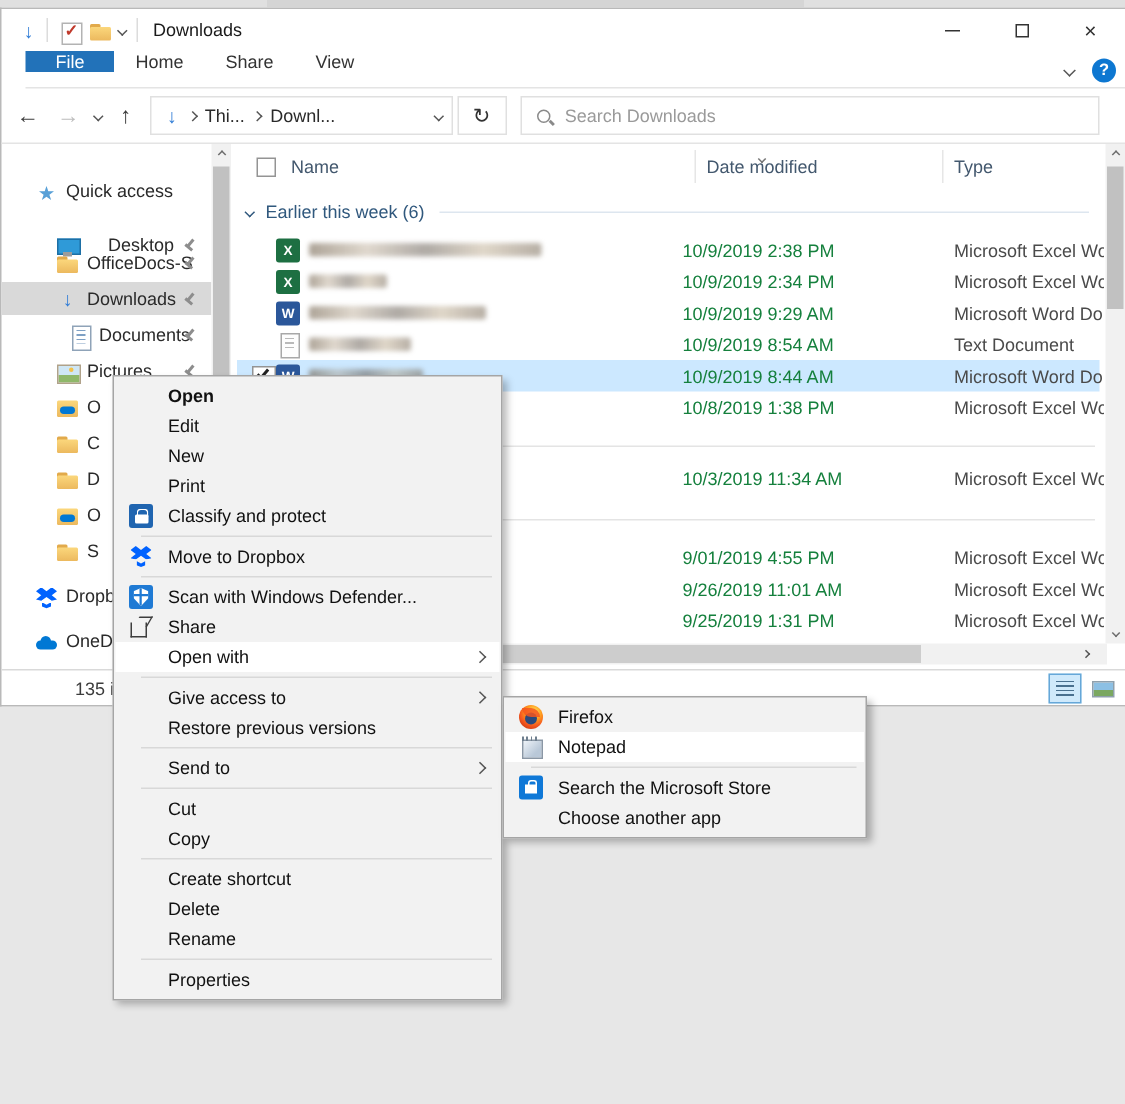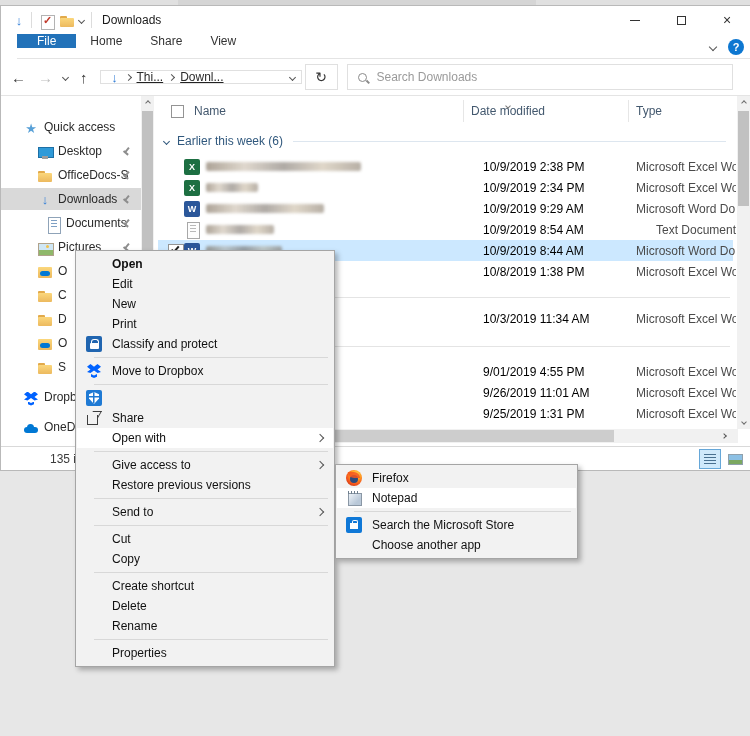--- a/index.html
+++ b/index.html
@@ -37,21 +37,21 @@
   .chev.right { transform:rotate(-45deg); }
   .chev.small { width:5px; height:5px; }
 
   
   .addr { position:absolute; left:0; top:53px; width:100%; height:37px; display:flex; align-items:center; border-bottom:1px solid #e4e4e4; }
   .nav-arrow { font-size:15px; color:#3b3b3b; margin-left:10px; }
   .nav-arrow.disabled { color:#bdbdbd; }
   .nav-arrow.fwd { margin-left:12px; }
   .addr-chev { margin-left:10px; }
   .up-arrow { margin-left:12px; }
-  .crumb-box { margin-left:12px; width:202px; height:14px; border:1px solid #e0e0e0; display:flex; align-items:center; padding:0 6px; gap:6px;text-decoration:underline; }
+  .crumb-box { margin-left:12px; width:202px; height:26px; border:1px solid #e0e0e0; display:flex; align-items:center; padding:0 6px; gap:6px; }
   .crumb-box .spacer { flex:1; }
   .crumb { color:#2a2a2a; }
   .refresh-box { margin-left:3px; width:33px; height:26px; border:1px solid #e0e0e0; display:flex; align-items:center; justify-content:center; color:#333; font-size:14px; }
   .search-box { margin-left:9px; width:386px; height:26px; border:1px solid #e0e0e0; display:flex; align-items:center; padding:0 8px; gap:8px; }
   .search-box input { border:none; outline:none; flex:1; font:12px "Liberation Sans",sans-serif; color:#333; background:transparent; }
   .search-box input::placeholder { color:#9a9a9a; }
 
   
   .sidebar { position:absolute; left:0; top:90px; width:140px; height:350px; overflow:hidden; }
   .sbi { position:absolute; left:0; width:140px; height:22px; display:flex; align-items:center; padding-right:6px; }
@@ -89,21 +89,21 @@
   .group-hdr .chev { border-color:#30587d; margin:0 8px 0 4px; }
   .group-hdr .gline { flex:1; height:1px; background:#dde6ef; margin-left:10px; margin-right:4px; }
   .gline2 { position:absolute; left:8px; width:568px; height:1px; background:#e4e4e4; }
 
   .row { position:absolute; left:4px; width:575px; height:21px; display:flex; align-items:center; }
   .row.sel { background:#cce8ff; }
   .row .cbslot { width:16px; margin-left:10px; }
   .row .ficon { margin-left:0; }
   .row.nocb .ficon { margin-left:26px; }
   .blurname { height:9px; border-radius:2px; margin-left:6px; background:linear-gradient(90deg, rgba(105,88,66,.55), rgba(150,125,90,.3) 25%, rgba(95,85,75,.5) 50%, rgba(165,140,100,.35) 75%, rgba(110,95,75,.5)); filter:blur(1.6px); }
-  .row .date { position:absolute; left:325px; color:#000000; }
+  .row .date { position:absolute; left:297px; color:#15803d; }
   .row .rtype { position:absolute; left:478px; width:100px; color:#4a4a4a; white-space:nowrap; overflow:hidden; }
 
   
   .statusbar { position:absolute; left:0; top:440px; width:100%; height:25px; border-top:1px solid #d9d9d9; display:flex; align-items:center;padding-left:41px; }
   .statusbar .count { margin-left:8px; color:#3c3c3c; }
   .viewbtns { position:absolute; right:4px; top:2px; display:flex; gap:3px; }
   .vbtn { width:22px; height:20px; display:flex; align-items:center; justify-content:center; }
   .vbtn.active { background:#cfe9fb; border:1px solid #66a7d8; }
   .ic-details { width:12px; height:11px; background:repeating-linear-gradient(#49708f 0 1px, transparent 1px 3px); }
   .ic-thumbs { width:15px; height:11px; border:1px solid #8fa0ac; background:linear-gradient(180deg,#8cc0e4 55%, #7ba861 55%); }
@@ -235,21 +235,21 @@
       <span class="ic ic-sm ic-magnifier"></span>
       <input type="text" placeholder="Search Downloads" style="">
     </div>
   </div>
 
   <div class="sidebar" id="sidebar">
       <div class="sbi" style="top: 20px; padding-left: 22px;">
         <span class="ic ic-sm ic-star"></span>
         <span class="lbl">Quick access</span>
       </div>
-      <div class="sbi" style="top: 44px; padding-left: 36px;">
+      <div class="sbi" style="top: 56px; padding-left: 36px; gap: 14px;">
         <span class="ic ic-sm ic-desktop"></span>
         <span class="lbl">Desktop</span>
         <span class="pin"></span>
       </div>
       <div class="sbi" style="top: 68px; padding-left: 36px;">
         <span class="ic ic-sm ic-folder"></span>
         <span class="lbl">OfficeDocs-S</span>
         <span class="pin"></span>
       </div>
       <div class="sbi selected" style="top: 92px; padding-left: 36px;">
@@ -333,21 +333,21 @@
         <span class="blurname" style="width: 52px;"></span>
         <span class="date">10/9/2019 2:34 PM</span>
         <span class="rtype">Microsoft Excel Wo</span>
       </div>
       <div class="row nocb" style="top: 102px;">
         <span class="ic ficon ic-word"></span>
         <span class="blurname" style="width: 118px;"></span>
         <span class="date">10/9/2019 9:29 AM</span>
         <span class="rtype">Microsoft Word Do</span>
       </div>
-      <div class="row nocb" style="top: 123px; text-align: right;">
+      <div class="row nocb" style="top: 123px;">
         <span class="ic ficon ic-textdoc"></span>
         <span class="blurname" style="width: 68px;"></span>
         <span class="date">10/9/2019 8:54 AM</span>
         <span class="rtype">Text Document</span>
       </div>
       <div class="row sel" style="top: 144px;">
         <span class="checkbox checked cbslot"></span>
         <span class="ic ficon ic-word"></span>
         <span class="blurname" style="width: 76px;"></span>
         <span class="date">10/9/2019 8:44 AM</span>
@@ -434,20 +434,21 @@
       <span>Classify and protect</span>
     </div>
     <div class="msep"></div>
     <div class="mi">
       <span class="mic ic ic-dropbox"></span>
       <span>Move to Dropbox</span>
     </div>
     <div class="msep"></div>
     <div class="mi">
       <span class="mic ic ic-defender"></span>
+      <span>Scan with Windows Defender...</span>
     </div>
     <div class="mi">
       <span class="mic ic ic-share"></span>
       <span>Share</span>
     </div>
     <div class="mi hl">
       <span>Open with</span>
       <span class="arrow chev right"></span>
     </div>
     <div class="msep"></div>

